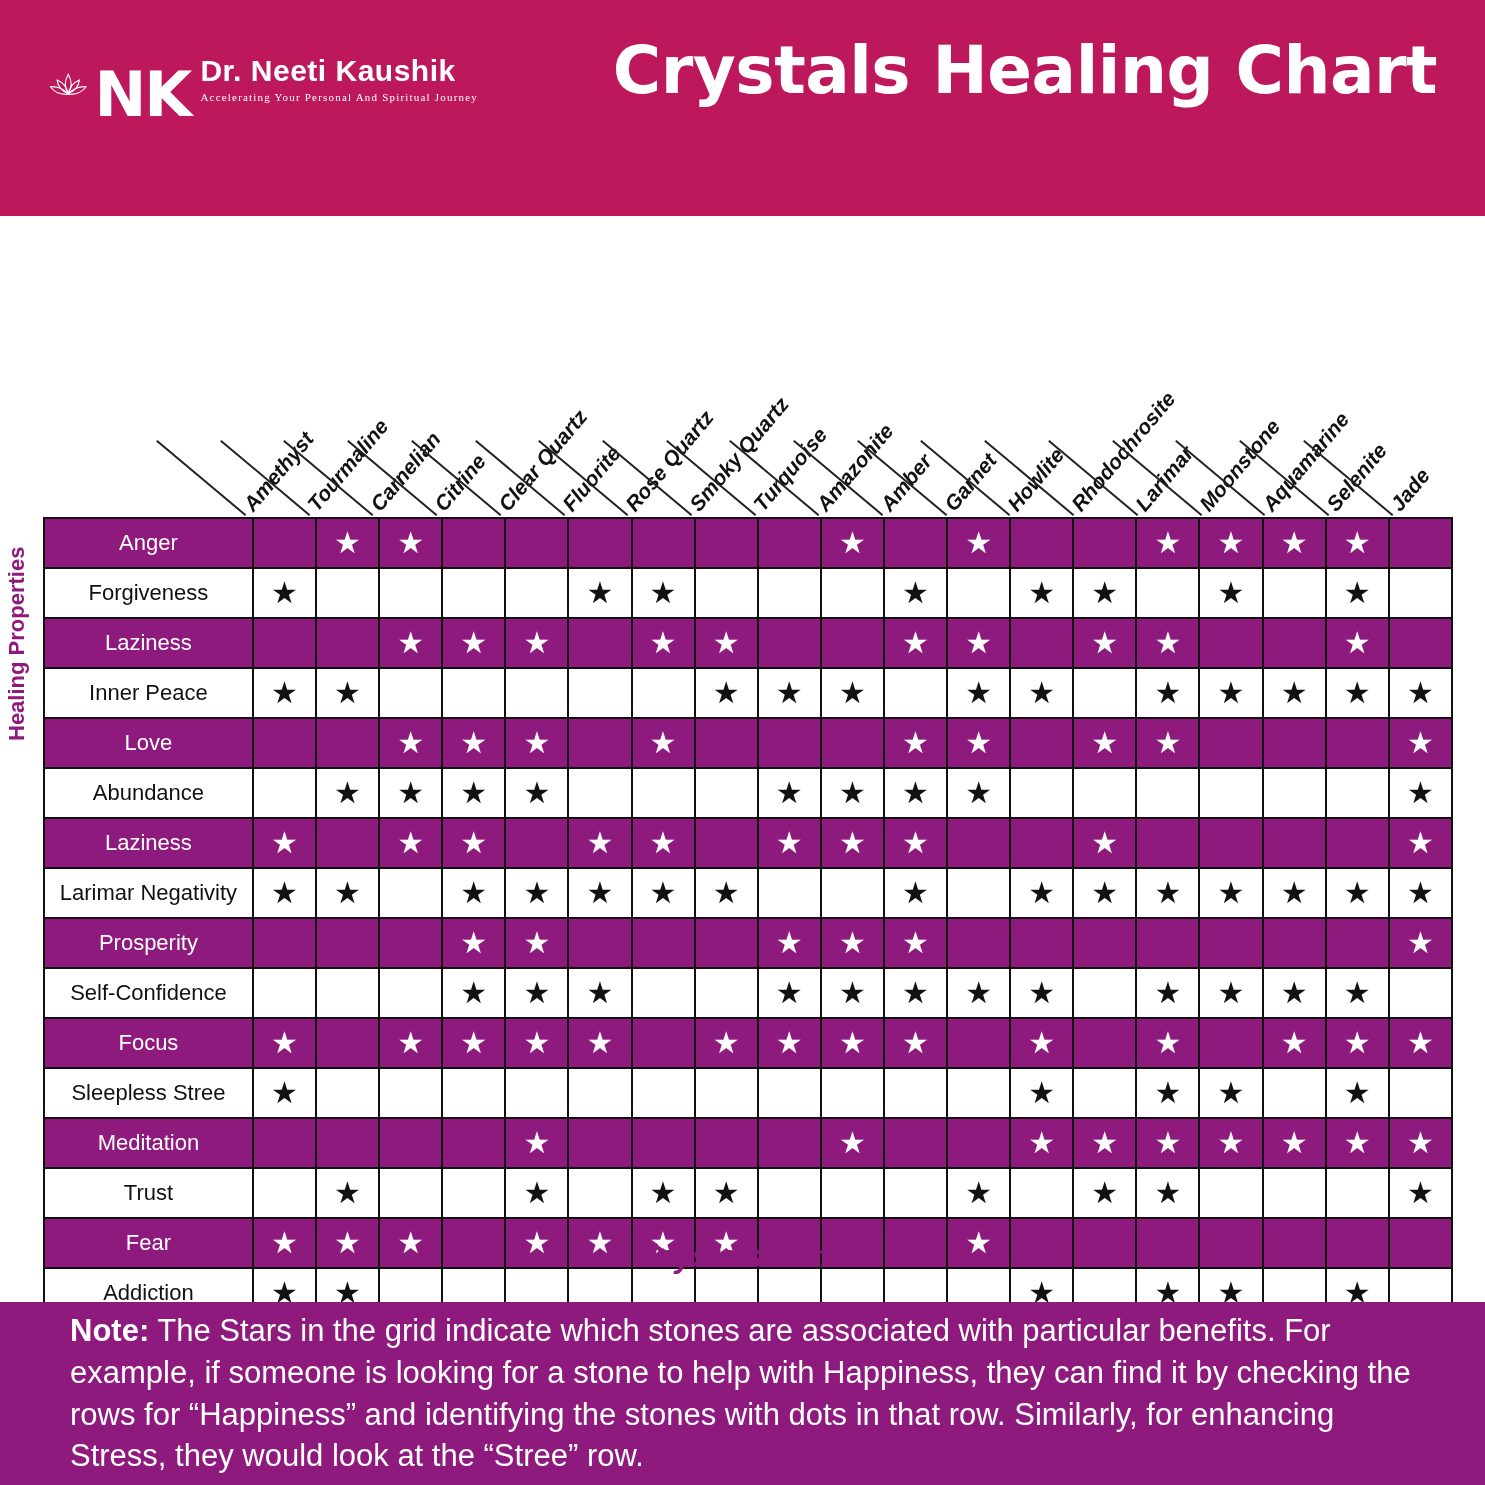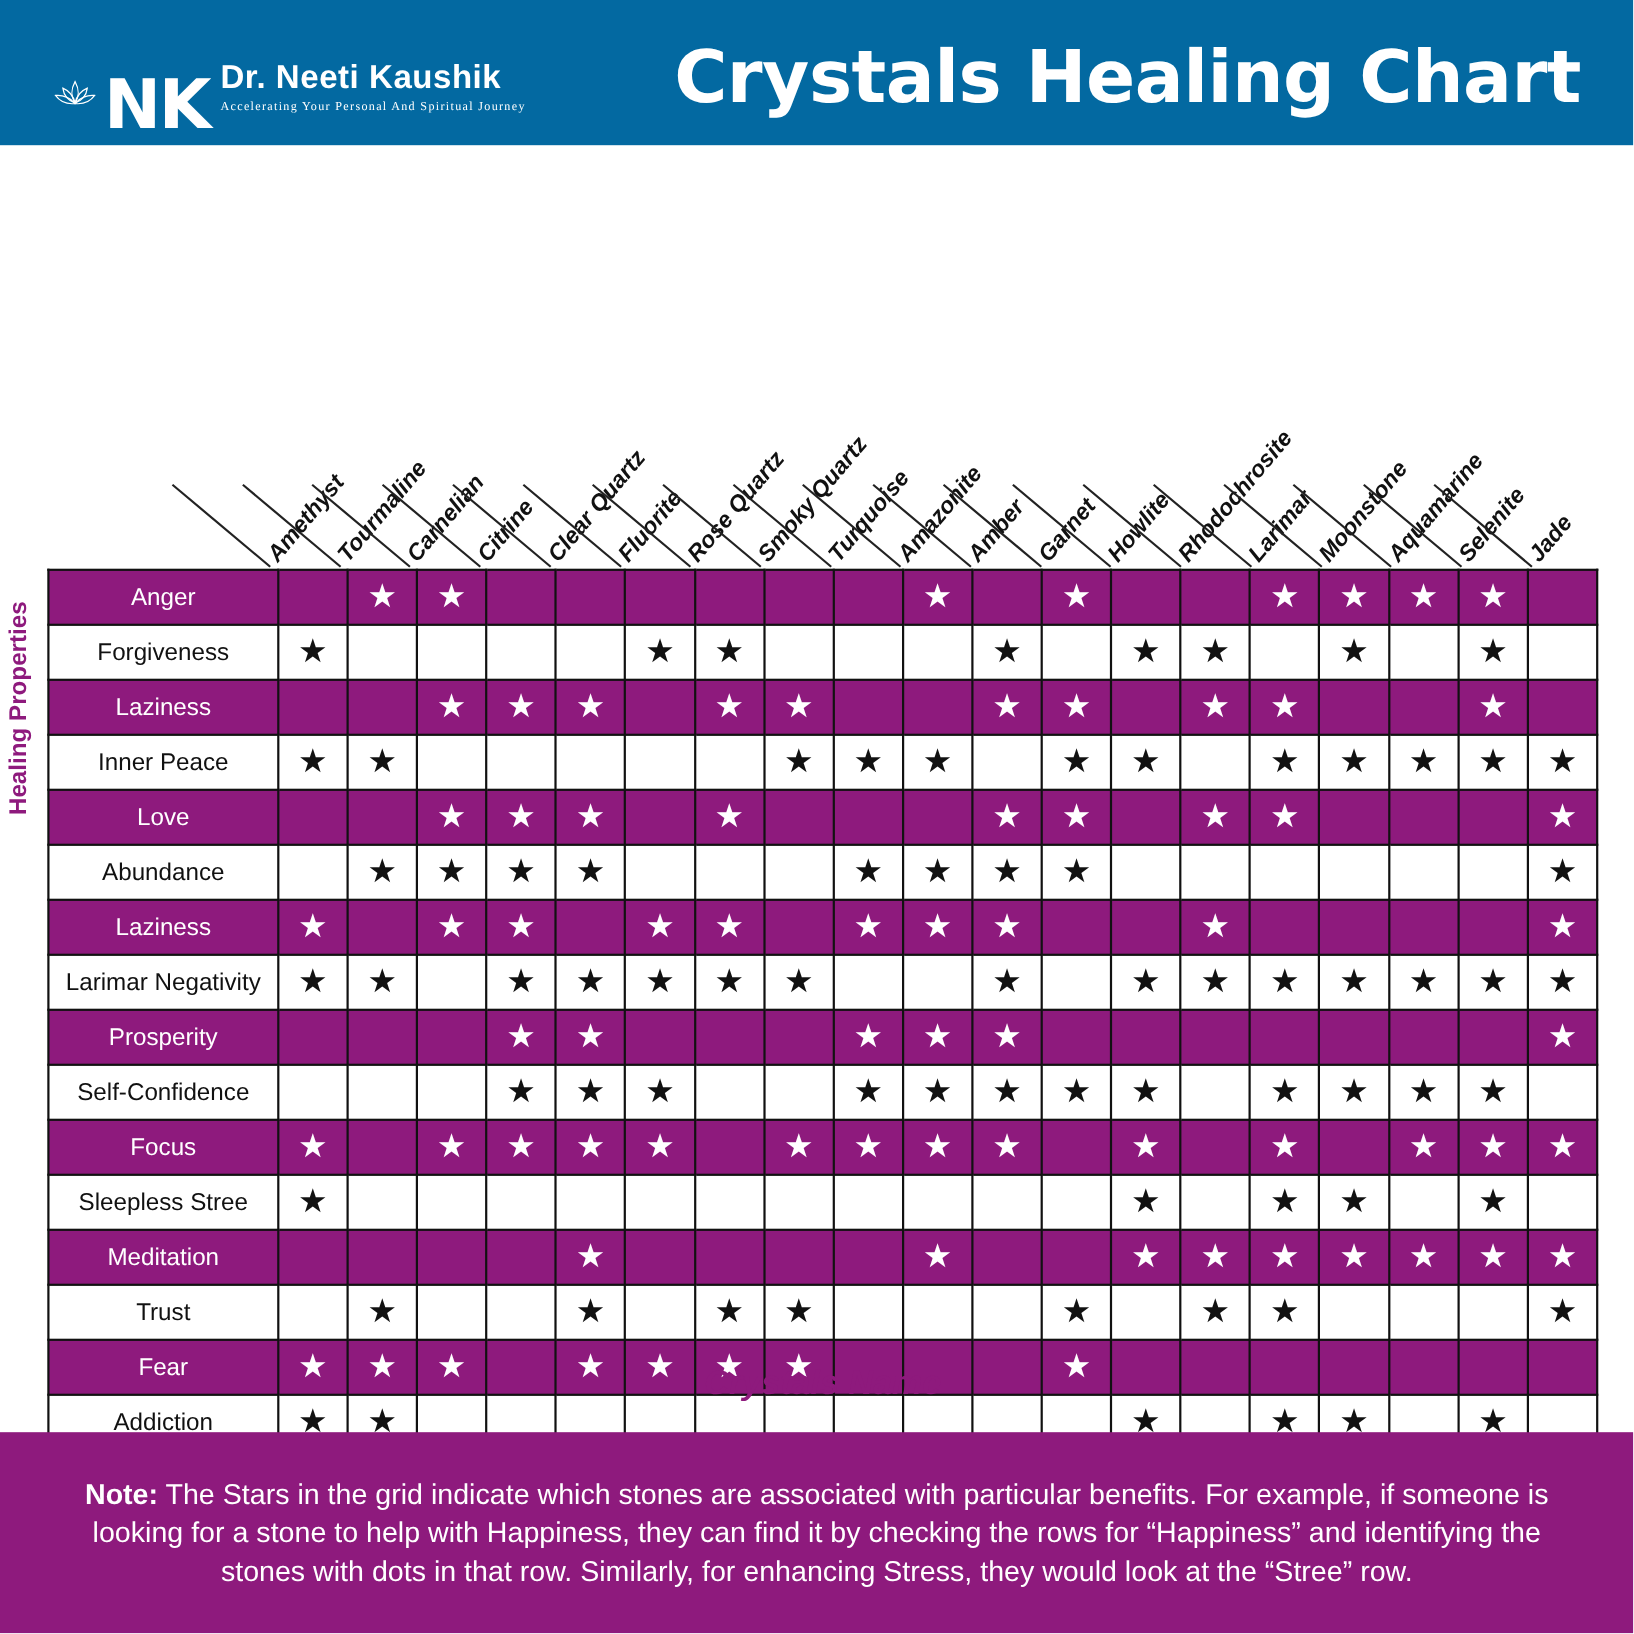--- a/index.html
+++ b/index.html
@@ -7,22 +7,22 @@
     margin: 0; padding: 0;
     width: 1485px; height: 1485px;
     background: #ffffff;
     font-family: "Liberation Sans", sans-serif;
   }
   .page { position: relative; width: 1485px; height: 1485px; overflow: hidden; background:#fff; }
 
   
   .header {
     position: absolute; top: 0; left: 0;
-    width: 1485px; height: 132px;
-    background: #0369a1;
+    width: 1485px; height: 216px;
+    background: #be185d;
     display: flex; align-items: center;
   }
   .logo-wrap {
     position: absolute; left: 28px; top: 14px;
     width: 450px; height: 150px;
     display: flex; align-items: center;
   }
   .logo-lotus { width: 92px; height: 76px; margin-left: 18px; }
   .logo-text { margin-left: 4px; color: #fff; }
   .logo-nk {
@@ -94,21 +94,21 @@
 
   
   .note {
     position: absolute; left: 0; top: 1302px;
     width: 1485px; height: 183px;
     background: #8e1a7d; color: #ffffff;
     display: flex; align-items: center; justify-content: center;
     padding: 10px 70px;
   }
   .note p {
-    margin: 0; text-align: center; font-size: 26px; line-height: 1.35;
+    margin: 0; text-align: left; font-size: 31px; line-height: 1.35;
   }
   .note b { font-weight: bold; }
 </style>
 </head>
 <body>
 
 <div class="page">
 
   <div class="header">
     <div class="logo-wrap">

